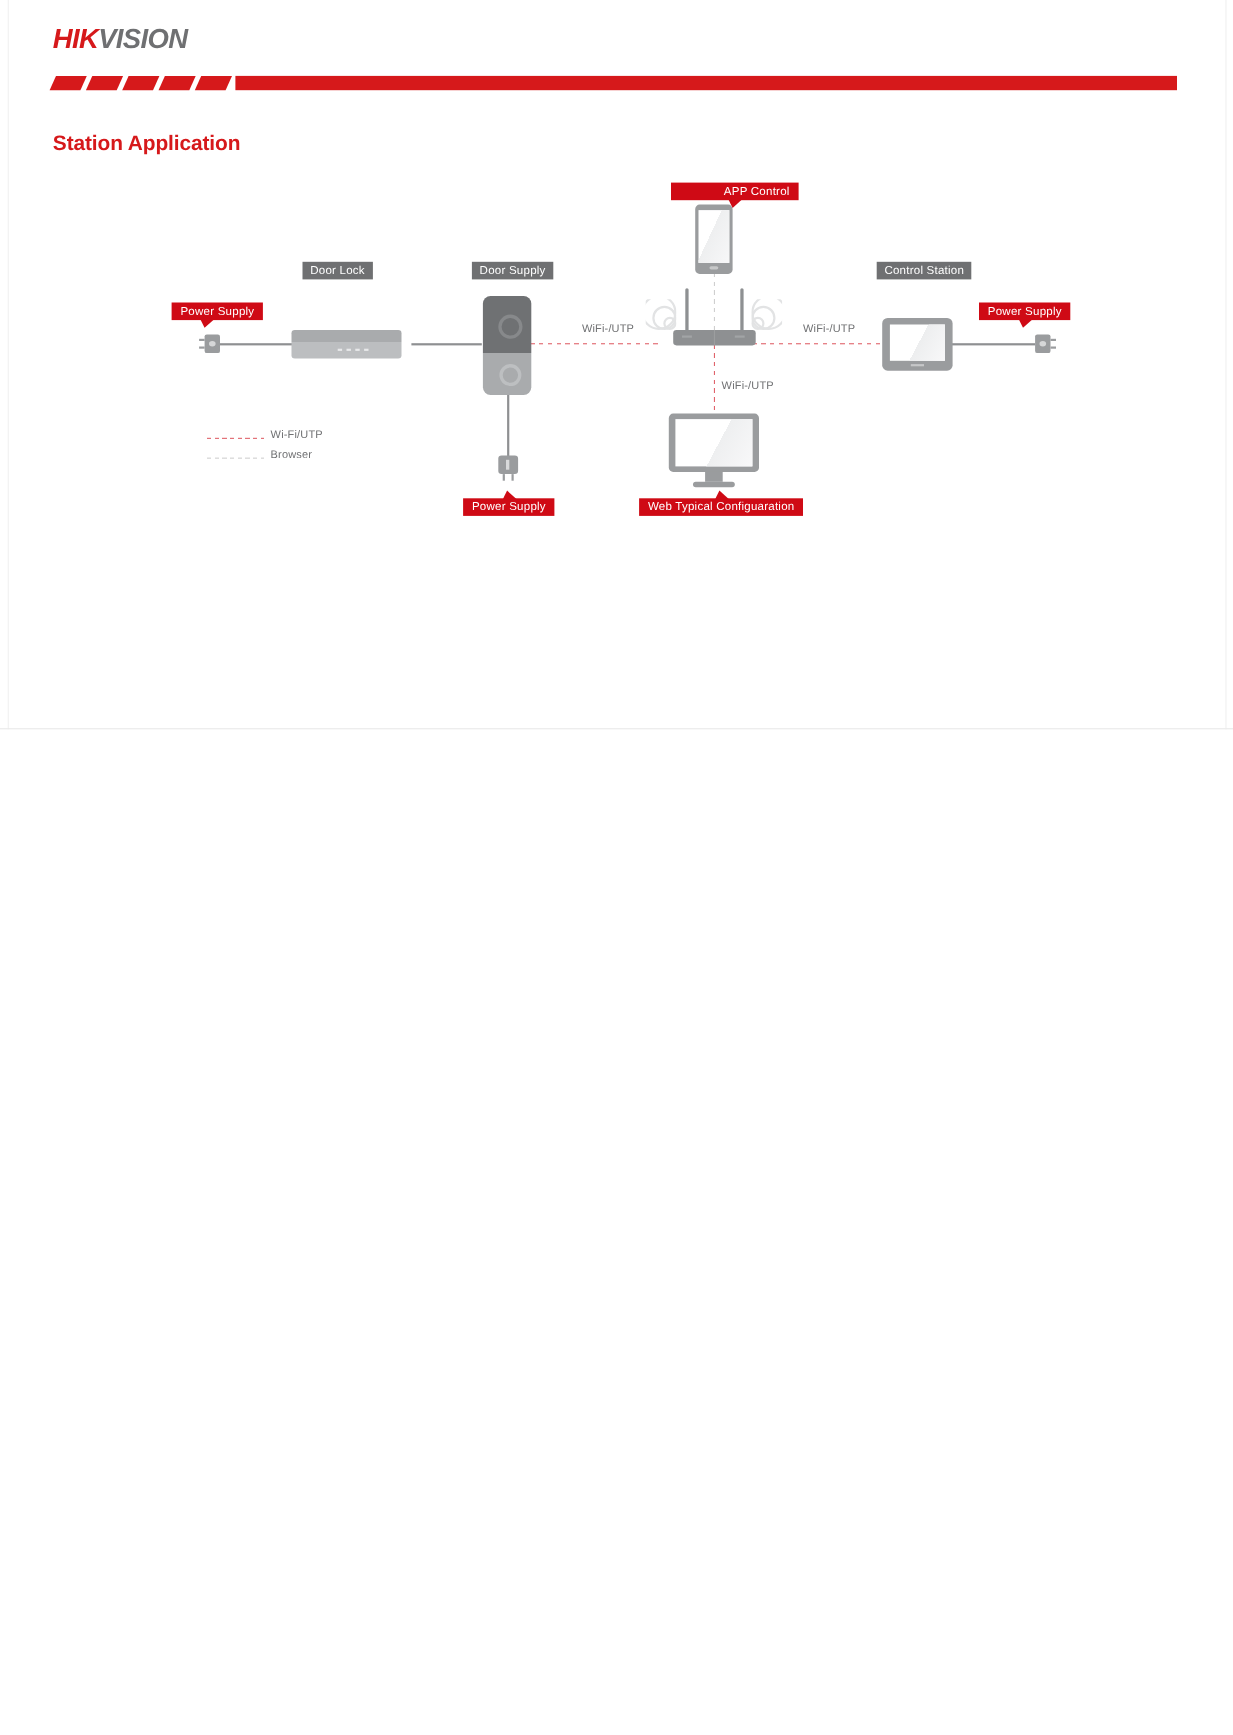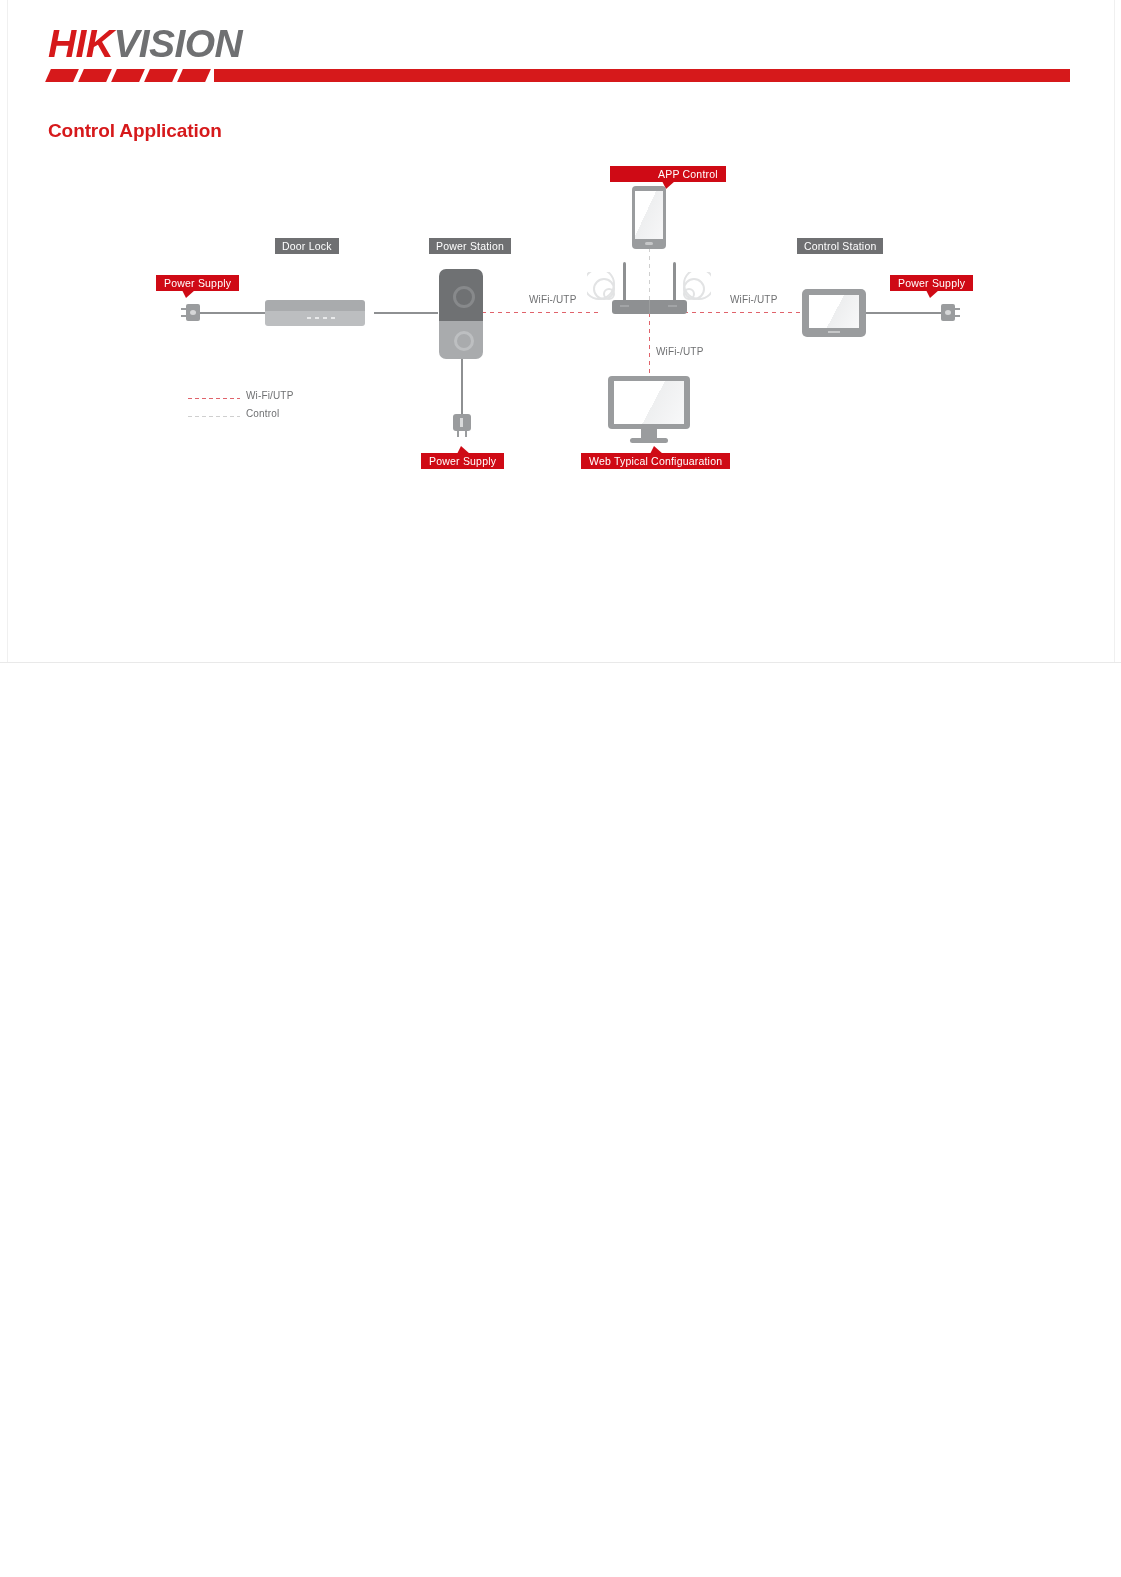--- a/index.html
+++ b/index.html
@@ -11,21 +11,21 @@
   }
 
   
   #page{position:absolute;inset:0;background:#fff;}
   .page-edge-left{position:absolute;left:7px;top:0;width:1px;height:663px;background:#f0f0f0;}
   .page-edge-right{position:absolute;left:1114px;top:0;width:1px;height:663px;background:#f0f0f0;}
   .page-sep{position:absolute;left:0;top:662px;width:1121px;height:1px;background:#e9e9e9;}
 
   
   .logo{position:absolute;left:48px;top:24px;font-style:italic;font-weight:bold;
-        font-size:39px;letter-spacing:-0.6px;line-height:1;white-space:nowrap;}
+        font-size:25px;letter-spacing:-0.6px;line-height:1;white-space:nowrap;}
   .logo .hik{color:#d6191b;}
   .logo .vis{color:#6f7072;}
 
   .rule{position:absolute;left:48px;top:68px;width:1022px;height:17px;}
   .rule .slash{position:absolute;top:1px;width:28px;height:13px;background:#d6191b;
         transform:skewX(-24deg);}
   .rule .bar{position:absolute;top:1px;left:166px;width:856px;height:13px;background:#d6191b;}
 
   .page-title{position:absolute;left:48px;top:107px;font-size:19px;font-weight:bold;
         color:#d6191b;letter-spacing:-0.1px;}
@@ -145,21 +145,21 @@
 
   <div class="rule">
     <span class="slash" style="left:0px"></span>
     <span class="slash" style="left:33px"></span>
     <span class="slash" style="left:66px"></span>
     <span class="slash" style="left:99px"></span>
     <span class="slash" style="left:132px"></span>
     <span class="bar"></span>
   </div>
 
-  <h1 class="page-title">Control Application</h1>
+  <h1 class="page-title">Station Application</h1>
 
   <div id="diagram">
 
     <div class="line-solid" style="left:189px;top:162px;width:86px;height:1.5px;"></div>
     <div class="line-solid" style="left:374px;top:162px;width:64px;height:1.5px;"></div>
     <div class="line-solid" style="left:865px;top:162px;width:76px;height:1.5px;"></div>
 
     <div class="dot-red-h" style="left:482px;top:162px;width:119px;"></div>
     <div class="dot-red-h" style="left:684px;top:162px;width:118px;"></div>
 
@@ -184,21 +184,21 @@
 
     <div class="doorlock" style="left:265px;top:150px;">
       <span class="top"></span>
       <span class="bot"></span>
       <span class="slot" style="left:42px"></span>
       <span class="slot" style="left:50px"></span>
       <span class="slot" style="left:58px"></span>
       <span class="slot" style="left:66px"></span>
     </div>
 
-    <div class="chip-gray" style="left:429px;top:88px;">Power Station</div>
+    <div class="chip-gray" style="left:429px;top:88px;">Door Supply</div>
 
     <div class="doorstation" style="left:439px;top:119px;">
       <span class="upper"></span>
       <span class="lower"></span>
       <span class="cam"></span>
       <span class="btn"></span>
     </div>
 
     <div class="adapter" style="left:453px;top:264px;">
       <span class="body"></span>
@@ -282,18 +282,18 @@
       <span class="pin p2" style="left:17px"></span>
     </div>
 
     <div style="left:188px;top:240px;">
       <div style="position:relative;height:18px;">
         <span class="dot-red-key" style="position:absolute;left:0;top:8px;"></span>
         <span class="txt" style="position:absolute;left:58px;top:0;">Wi-Fi/UTP</span>
       </div>
       <div style="position:relative;height:18px;">
         <span class="dot-gray-key" style="position:absolute;left:0;top:8px;"></span>
-        <span class="txt" style="position:absolute;left:58px;top:0;">Control</span>
+        <span class="txt" style="position:absolute;left:58px;top:0;">Browser</span>
       </div>
     </div>
 
   </div>
 </div>
 
 </body></html>

